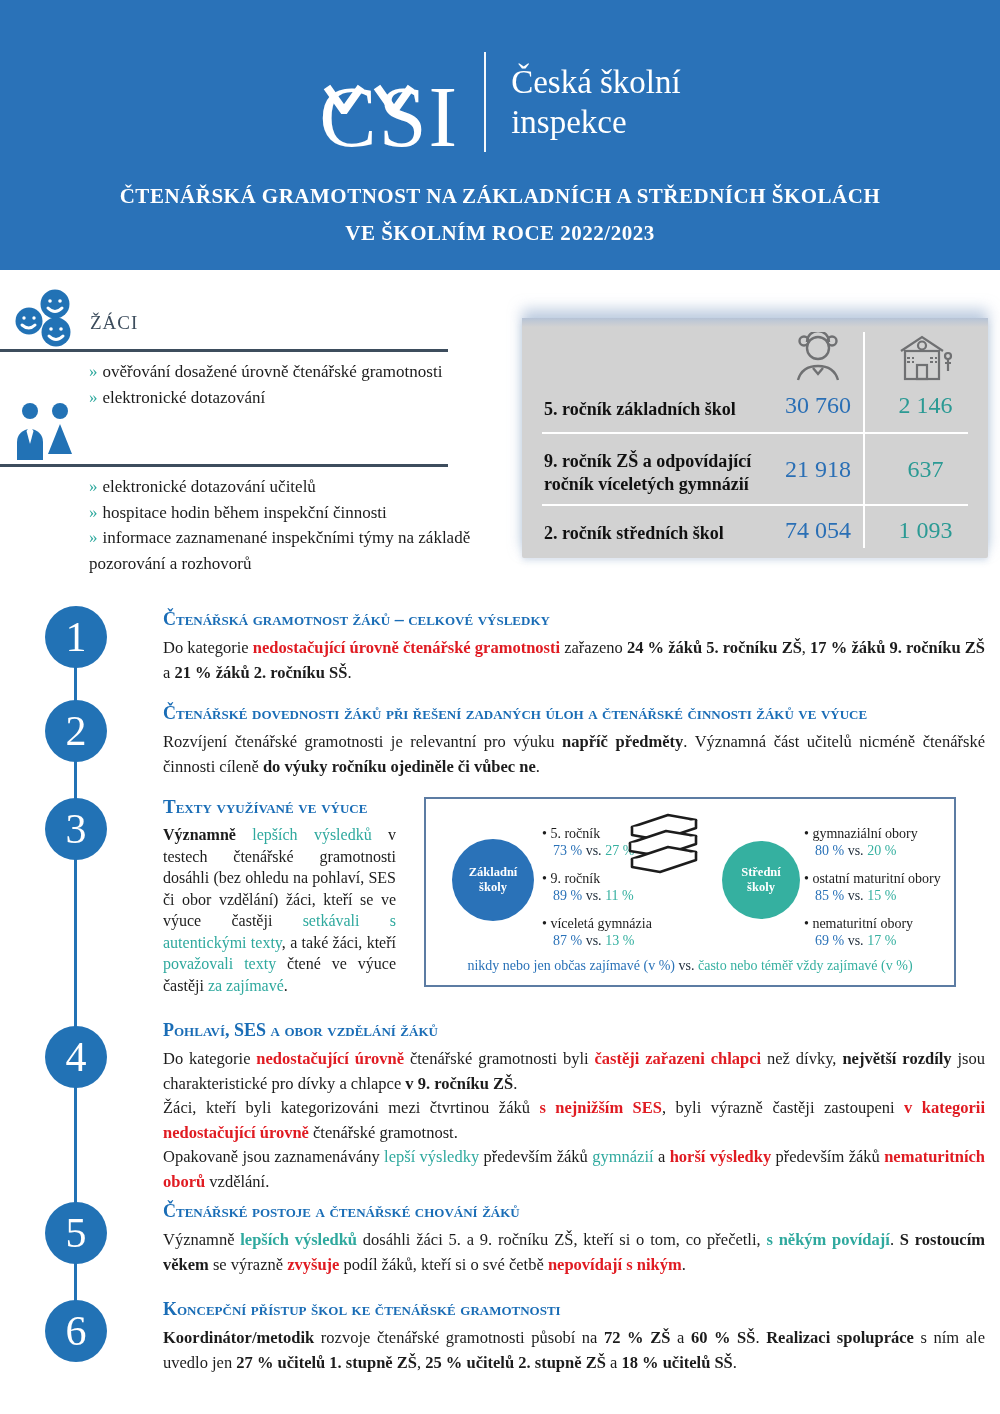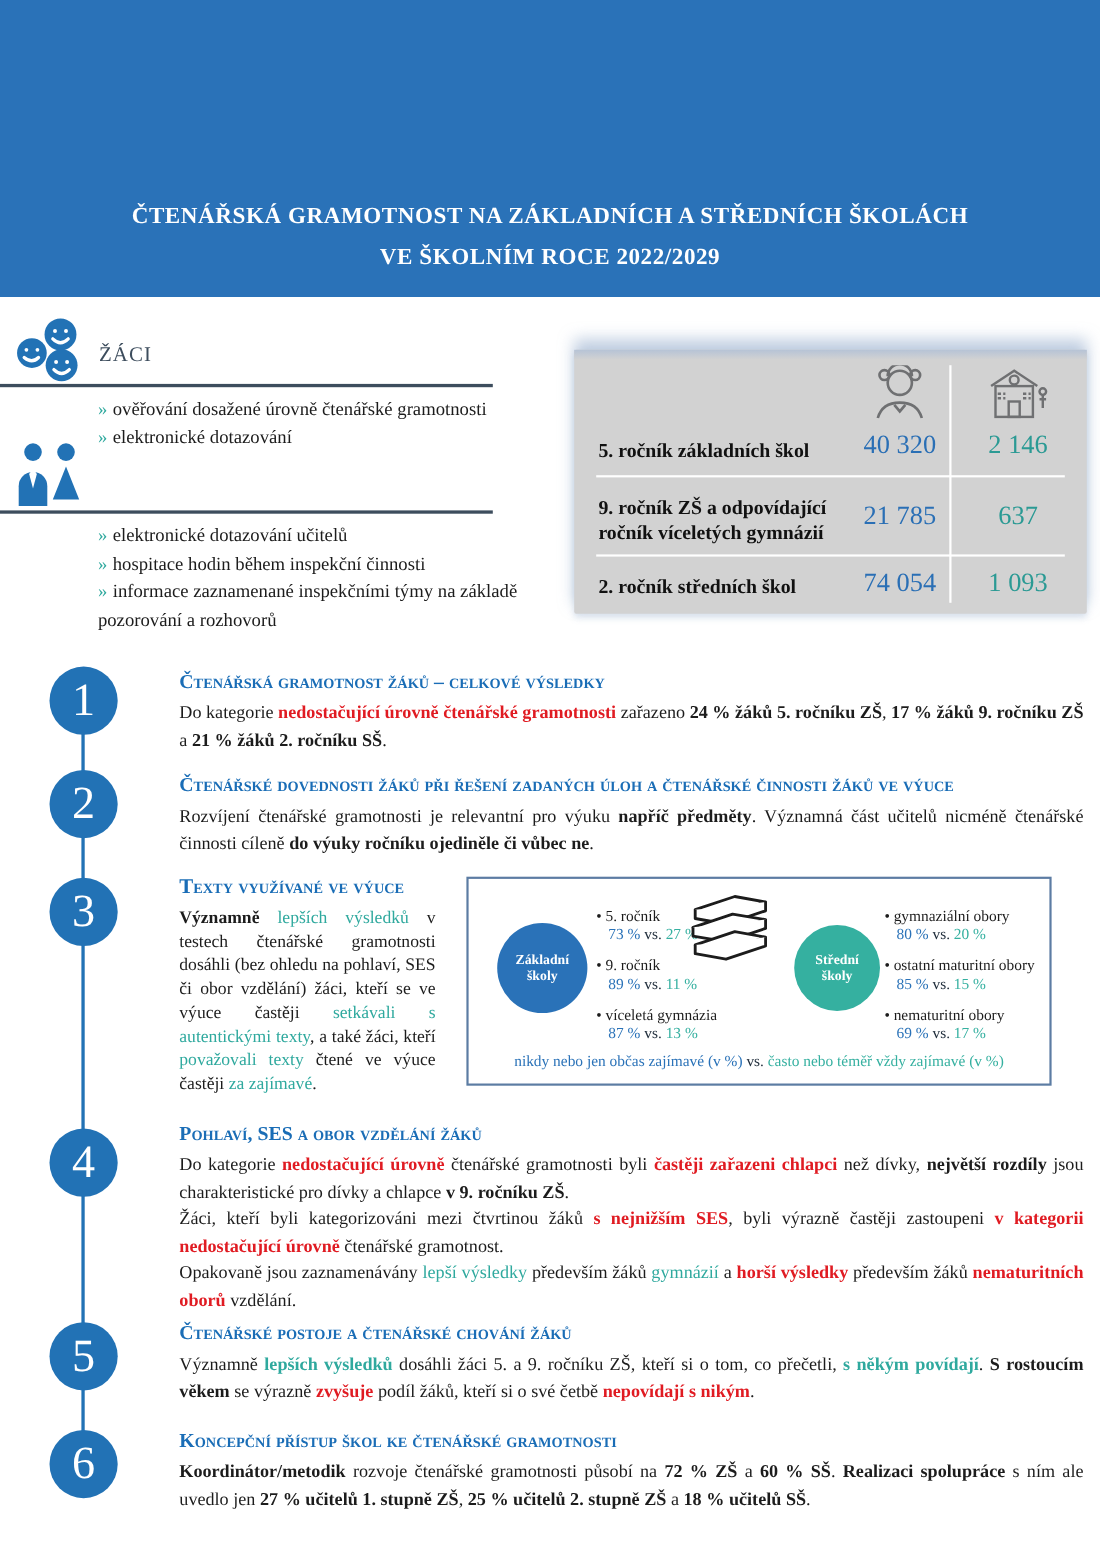--- a/index.html
+++ b/index.html
@@ -84,23 +84,39 @@
   .cb-legend{position:absolute;left:0;right:0;bottom:11px;text-align:center;font-size:14px}
   .cb-legend .l-never{color:var(--brand-blue)}
   .cb-legend .l-often{color:var(--teal-circle)}
 </style>
 </head>
 <body>
 
 <div class="page">
 
   <header class="banner">
+    <div class="logo">
+      <div class="csi">
+        <span class="carons">
+          <svg width="122" height="30" viewBox="0 0 122 30">
+            <polyline points="4,3 21,27 38,3" fill="none" stroke="#fff" stroke-width="8"></polyline>
+            <polyline points="54,3 71,27 88,3" fill="none" stroke="#fff" stroke-width="8"></polyline>
+          </svg>
+        </span>
+        <span>CSI</span>
+      </div>
+      <div class="logo-sep"></div>
+      <div class="logo-name">
+        <div>Česká školní</div>
+        <div>inspekce</div>
+      </div>
+    </div>
     <div class="title">
       <div>ČTENÁŘSKÁ GRAMOTNOST NA ZÁKLADNÍCH A STŘEDNÍCH ŠKOLÁCH</div>
-      <div>VE ŠKOLNÍM ROCE 2022/2029</div>
+      <div>VE ŠKOLNÍM ROCE 2022/2023</div>
     </div>
   </header>
 
   <span class="grp-icon" style="left:14px;top:288px">
     <svg width="64" height="62" viewBox="0 0 64 62">
       <g fill="#2272b5">
         <circle cx="41" cy="16" r="14.5"></circle>
           <circle cx="15" cy="33" r="13.5"></circle>
           <circle cx="42" cy="44" r="14.5"></circle>
       </g>
@@ -163,28 +179,28 @@
         <rect x="24" y="33" width="10" height="14"></rect>
         <path d="M14 26 h7 M14 30 h7 M37 26 h7 M37 30 h7" stroke-dasharray="3 2"></path>
         <circle cx="55" cy="24" r="3"></circle>
         <path d="M55 27 v12 M52 31 h6"></path>
       </svg>
     </span>
     <div class="col-divider"></div>
 
     <div>
       <div class="stat-label" style="top:80px">5. ročník základních škol</div>
-      <div class="stat-num pupils" style="top:74px">40 320</div>
+      <div class="stat-num pupils" style="top:74px">30 760</div>
       <div class="stat-num schools" style="top:74px">2 146</div>
     </div>
     <div class="row-divider" style="top:114px"></div>
 
     <div>
       <div class="stat-label" style="top:132px">9. ročník ZŠ a odpovídající ročník víceletých gymnázií</div>
-      <div class="stat-num pupils" style="top:138px">21 785</div>
+      <div class="stat-num pupils" style="top:138px">21 918</div>
       <div class="stat-num schools" style="top:138px">637</div>
     </div>
     <div class="row-divider" style="top:186px"></div>
 
     <div>
       <div class="stat-label" style="top:204px">2. ročník středních škol</div>
       <div class="stat-num pupils" style="top:199px">74 054</div>
       <div class="stat-num schools" style="top:199px">1 093</div>
     </div>
   </aside>

